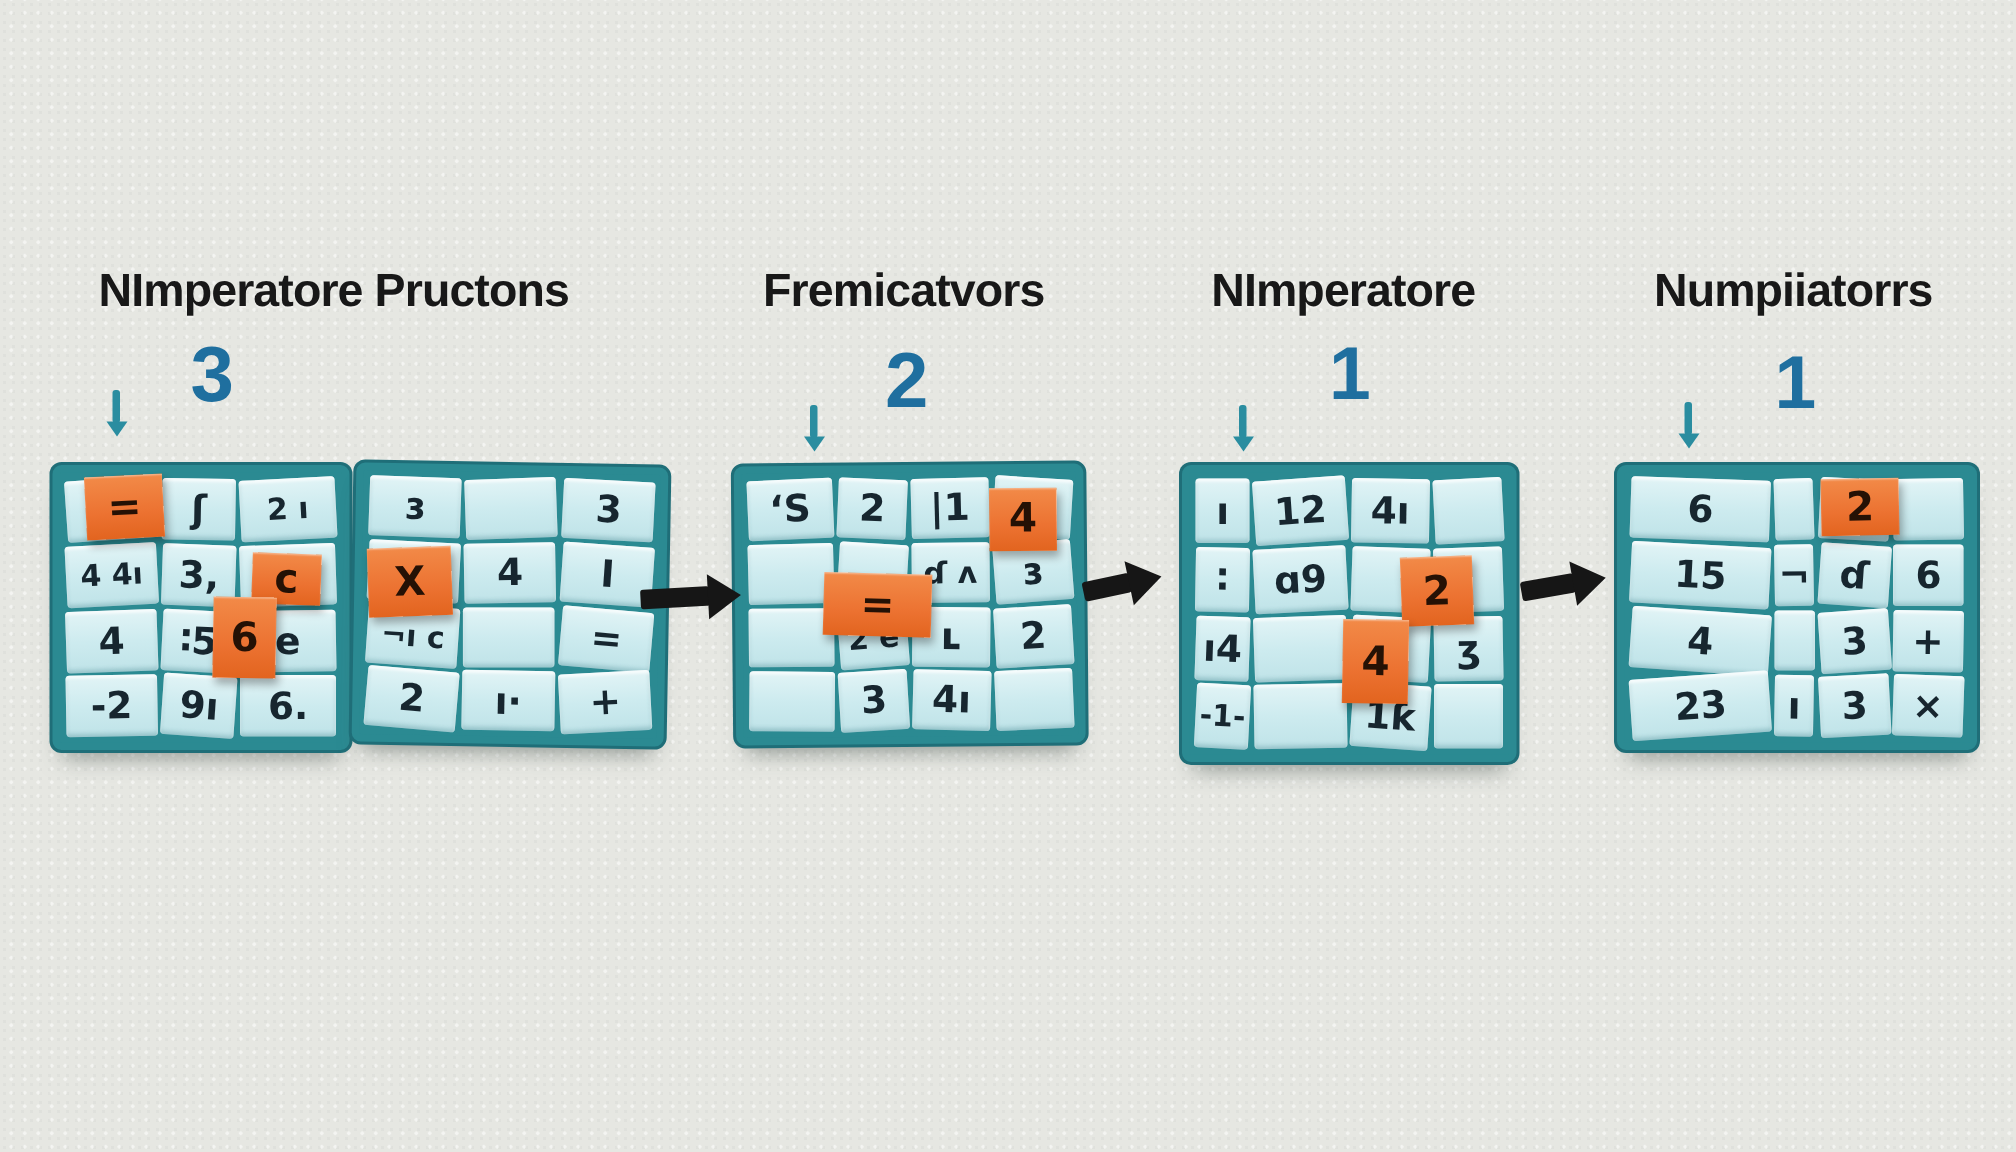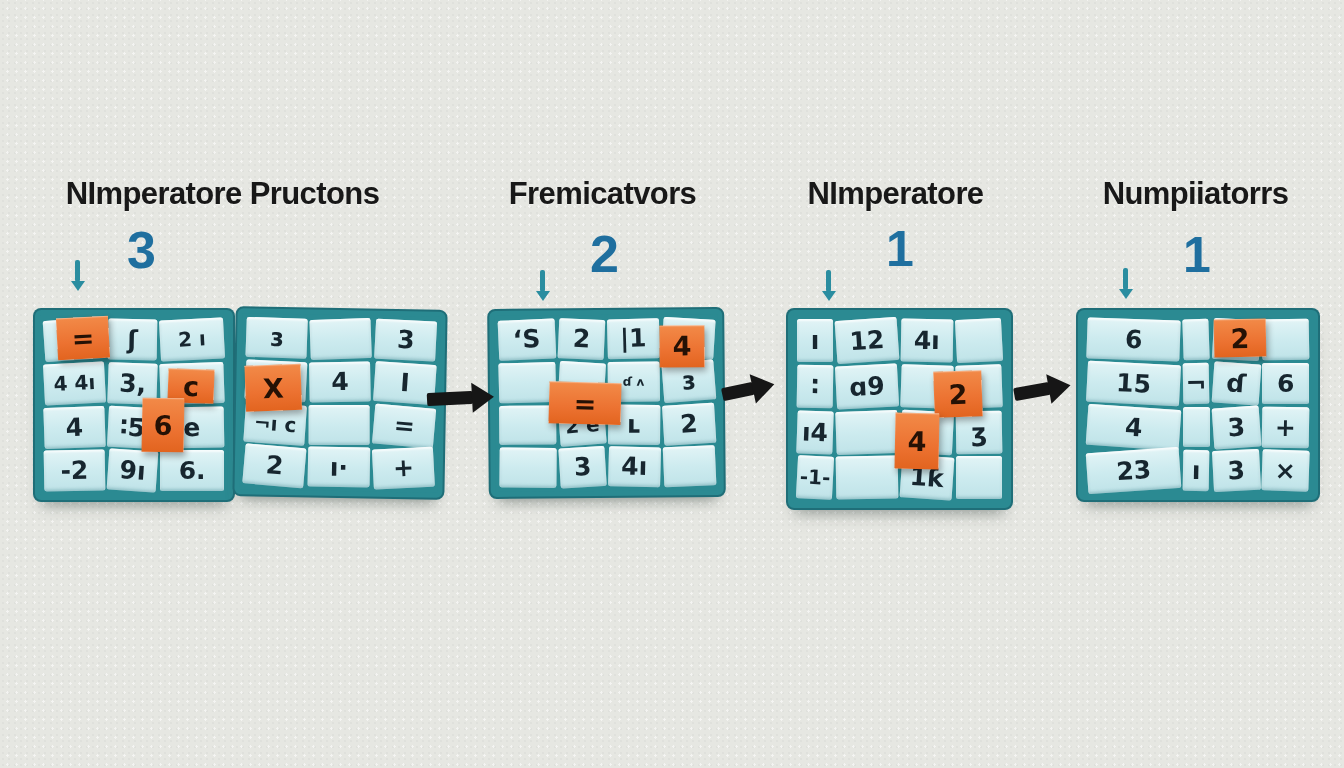--- a/index.html
+++ b/index.html
@@ -133,21 +133,21 @@
     <div class="stepnum">2</div>
     <div class="darrow"></div>
     <div class="boards">
         <div class="board" style="width: 215px; height: 168px; grid-template-columns: 1.1fr 0.9fr 1fr 1fr; grid-template-rows: repeat(4, 1fr); transform: rotate(-0.5deg);">
           <div class="cell" style="transform: rotate(-2deg);">ʻS</div>
           <div class="cell" style="transform: rotate(3deg);">2</div>
           <div class="cell" style="transform: rotate(-1deg);">|1</div>
           <div class="cell" style="transform: rotate(4deg);"></div>
           <div class="cell" style="transform: rotate(-1deg);"></div>
           <div class="cell" style="transform: rotate(4deg);"></div>
-          <div class="cell" style="transform: rotate(0deg); font-size: 12px;">ɗ ʌ</div>
+          <div class="cell" style="transform: rotate(0deg); font-size: 20px;">ɗ ʌ</div>
           <div class="cell" style="transform: rotate(-4deg);">ɜ</div>
           <div class="cell" style="transform: rotate(0deg);"></div>
           <div class="cell" style="transform: rotate(-4deg); font-size: 20px;">2 e</div>
           <div class="cell" style="transform: rotate(1deg);">ʟ</div>
           <div class="cell" style="transform: rotate(-3deg);">2</div>
           <div class="cell" style="transform: rotate(1deg);"></div>
           <div class="cell" style="transform: rotate(-3deg);">3</div>
           <div class="cell" style="transform: rotate(2deg);">4ı</div>
           <div class="cell" style="transform: rotate(-2deg);"></div>
           <div class="sticky" style="left: 74%; top: 6%; width: 45px; height: 42px; transform: rotate(0deg);">4</div>

